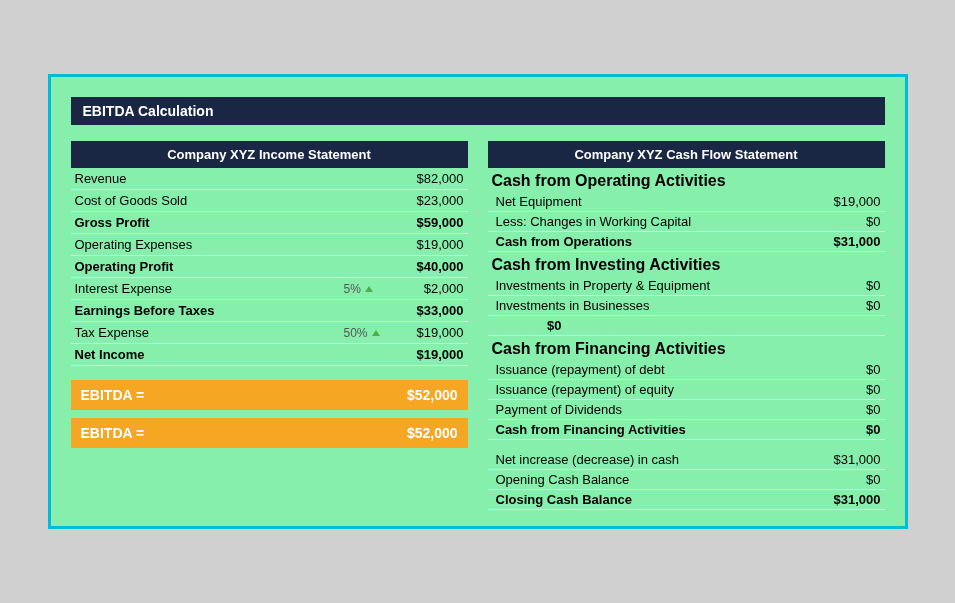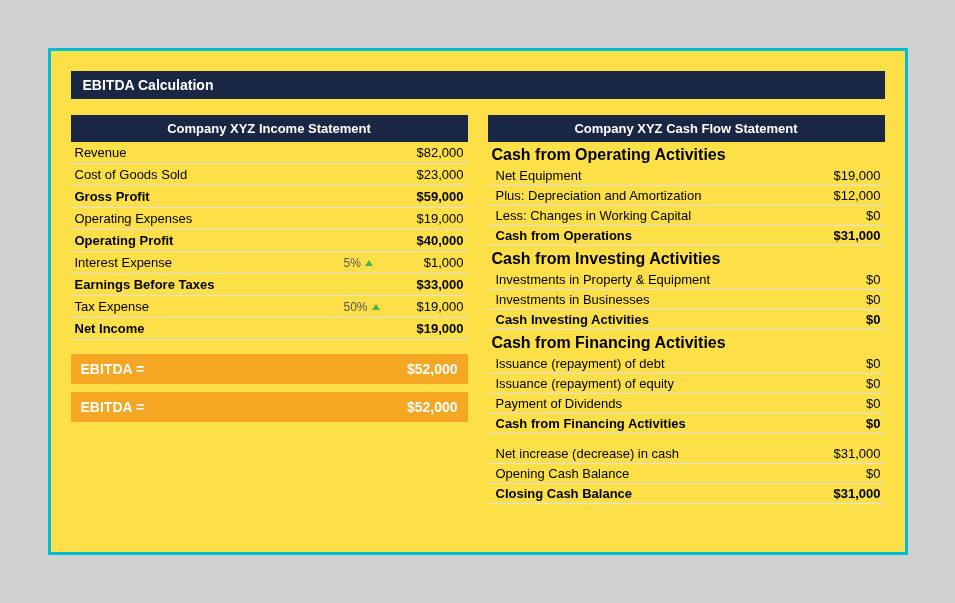--- a/index.html
+++ b/index.html
@@ -8,23 +8,23 @@
       font-family: Arial, sans-serif;
       font-size: 13px;
       display: flex;
       justify-content: center;
       align-items: center;
       min-height: 603px;
       width: 955px;
     }
     .outer-border {
       border: 3px solid #00bcd4;
-      background: #fde047;
+      background: #86efac;
       width: 860px;
-      padding: 20px 20px 48px 20px;
+      padding: 20px 20px 16px 20px;
     }
     .section-title {
       background: #1a2744;
       color: #fff;
       font-size: 14px;
       font-weight: bold;
       padding: 6px 12px;
       margin-bottom: 16px;
     }
     .tables-row {
@@ -176,21 +176,21 @@
 
         <div class="data-row bold-row">
           <span class="row-label">Operating Profit</span>
           <span class="row-pct"></span>
           <span class="row-value">$40,000</span>
         </div>
 
         <div class="data-row">
           <span class="row-label">Interest Expense</span>
           <span class="row-pct">5%<span class="arrow-up"></span></span>
-          <span class="row-value">$1,000</span>
+          <span class="row-value">$2,000</span>
         </div>
 
         <div class="data-row bold-row">
           <span class="row-label">Earnings Before Taxes</span>
           <span class="row-pct"></span>
           <span class="row-value">$33,000</span>
         </div>
 
         <div class="data-row">
           <span class="row-label">Tax Expense</span>
@@ -217,43 +217,38 @@
 
     <div class="right-panel">
       <div class="cf-header">Company XYZ Cash Flow Statement</div>
 
       <div class="cf-section-label">Cash from Operating Activities</div>
       <div class="cf-row">
         <span class="cf-row-label">Net Equipment</span>
         <span class="cf-row-value">$19,000</span>
       </div>
       <div class="cf-row">
-        <span class="cf-row-label">Plus: Depreciation and Amortization</span>
-        <span class="cf-row-value">$12,000</span>
-      </div>
-      <div class="cf-row">
         <span class="cf-row-label">Less: Changes in Working Capital</span>
         <span class="cf-row-value">$0</span>
       </div>
       <div class="cf-row bold-row">
         <span class="cf-row-label">Cash from Operations</span>
         <span class="cf-row-value">$31,000</span>
       </div>
 
       <div class="cf-section-label">Cash from Investing Activities</div>
       <div class="cf-row">
         <span class="cf-row-label">Investments in Property &amp; Equipment</span>
         <span class="cf-row-value">$0</span>
       </div>
       <div class="cf-row">
         <span class="cf-row-label">Investments in Businesses</span>
         <span class="cf-row-value">$0</span>
       </div>
       <div class="cf-row bold-row">
-        <span class="cf-row-label">Cash Investing Activities</span>
         <span class="cf-row-value">$0</span>
       </div>
 
       <div class="cf-section-label">Cash from Financing Activities</div>
       <div class="cf-row">
         <span class="cf-row-label">Issuance (repayment) of debt</span>
         <span class="cf-row-value">$0</span>
       </div>
       <div class="cf-row">
         <span class="cf-row-label">Issuance (repayment) of equity</span>

